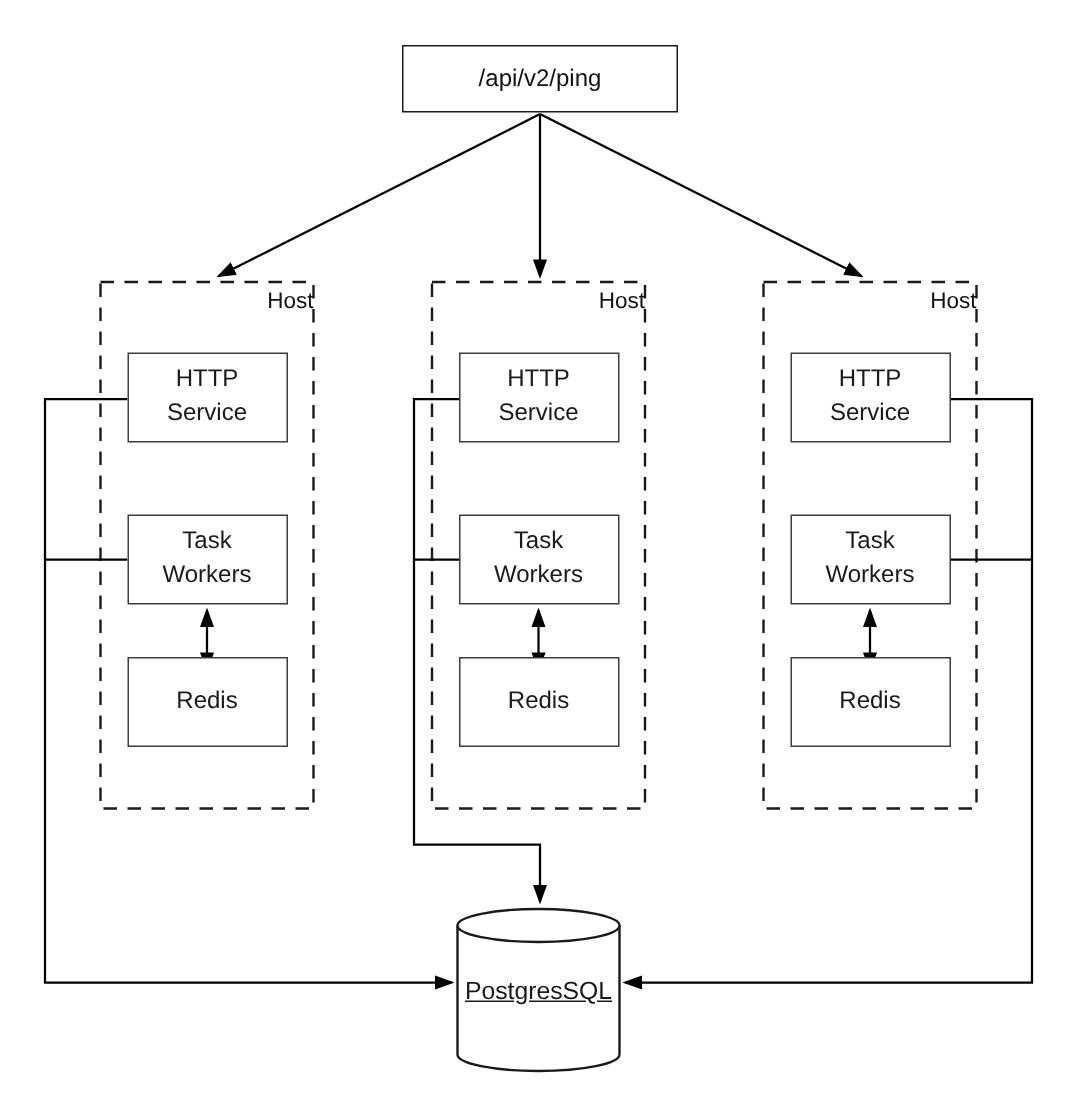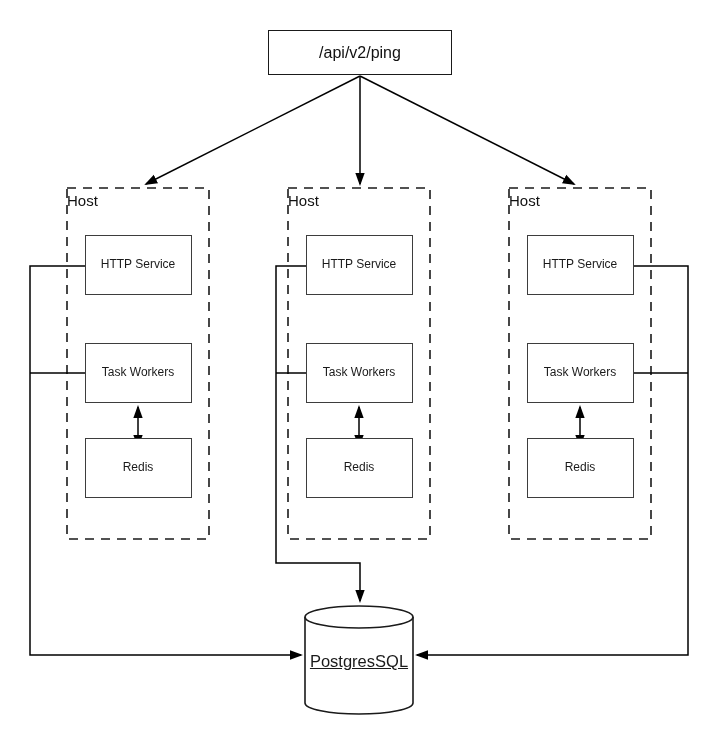--- a/index.html
+++ b/index.html
@@ -25,37 +25,37 @@
   }
 
   .host {
     position: absolute;
     top: 188px;
     width: 142px; height: 351px;
   }
   .host-label {
     position: absolute;
     top: 4px; left: 0; right: 0;
-    text-align: left;
+    text-align: right;
     font-size: 15px;
   }
   .host-1 { left: 67px; }
   .host-2 { left: 288px; }
   .host-3 { left: 509px; }
 
   .svc {
     position: absolute;
     left: 17.5px;
     width: 107px; height: 60px;
     border: 1.6px solid #3d3d3d;
     background: #ffffff;
     box-sizing: border-box;
     display: flex; align-items: center; justify-content: center;
     text-align: center;
-    font-size: 12px;
+    font-size: 16px;
     line-height: 1.42;
     color: #1a1a1a;
   }
   .svc .svc-text { display: block; max-width: 78px; }
   .svc-http    { top: 47px; }
   .svc-workers { top: 155px; justify-content: center; }
   .svc-redis   { top: 250px; }
 
   .db-label {
     position: absolute;

